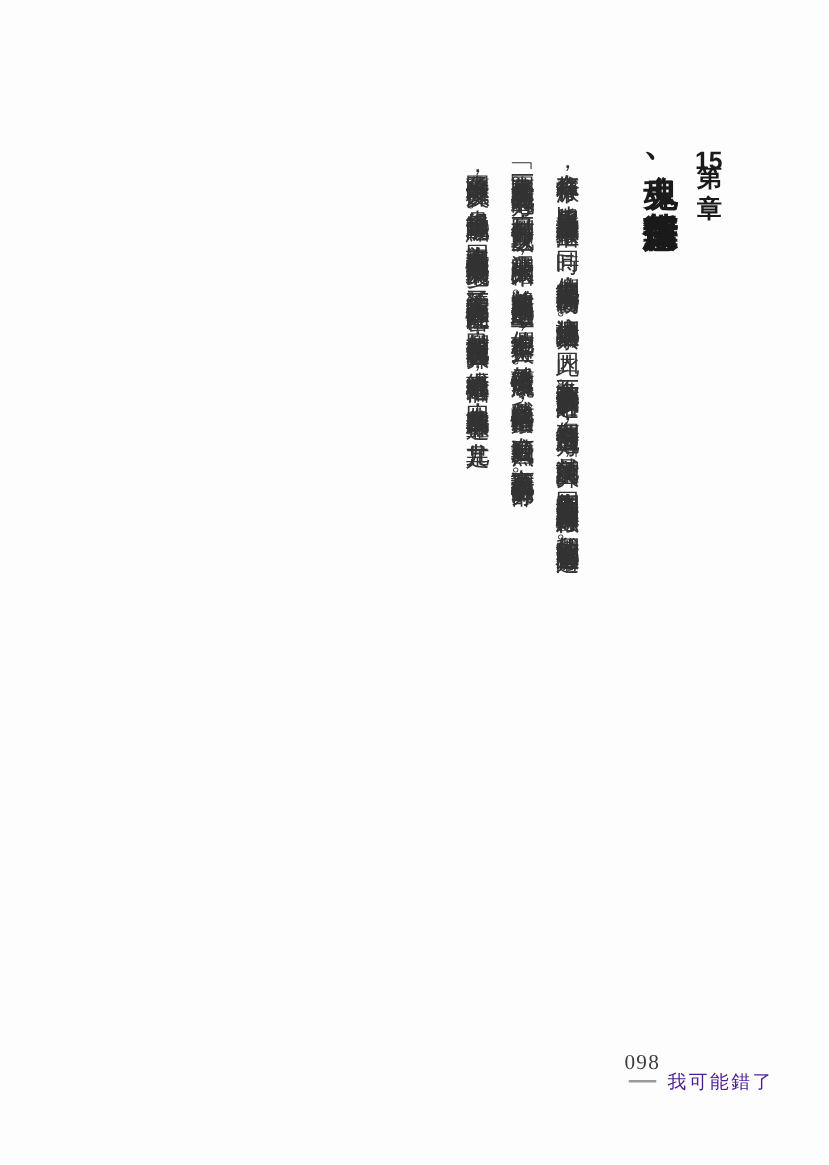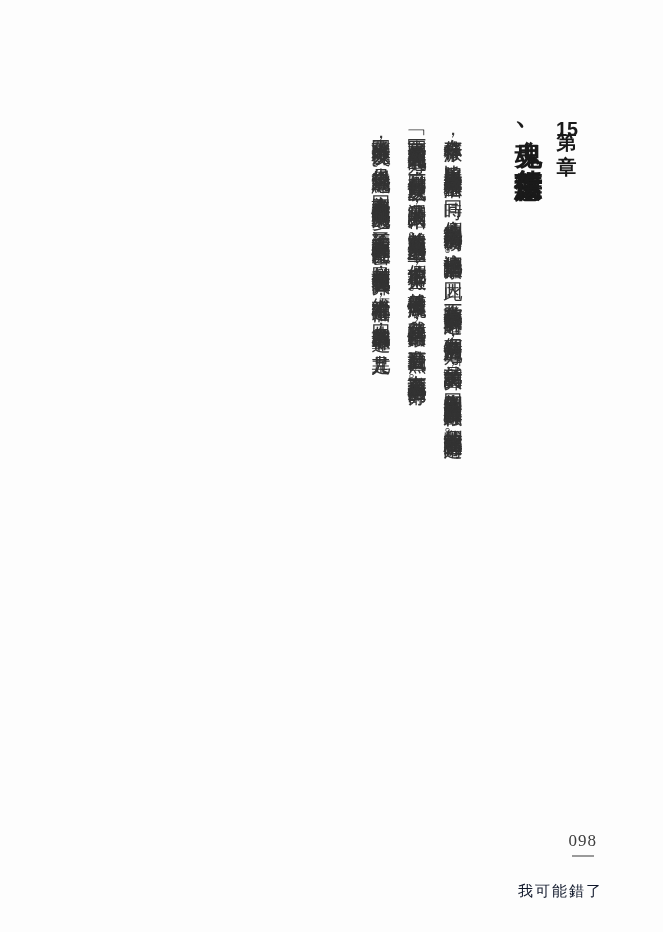--- a/index.html
+++ b/index.html
@@ -66,24 +66,24 @@
     line-height: 36px;
     letter-spacing: 0.8px;
     text-indent: 2em;
     text-align: justify;
     color: #333;
   }
   
   .footer {
     position: absolute;
     top: 831px;
-    right: 60px;
+    right: 44px;
     display: flex;
-    flex-direction: column;
-    align-items: flex-end;
+    flex-direction: row;
+    align-items: center;
     color: #4a4a4a;
   }
   .pn-wrap {
     text-align: center;
     margin-right: 6px;
   }
   .page-num {
     font-size: 17px;
     letter-spacing: 1px;
     color: #3d3d3d;
@@ -92,21 +92,21 @@
   .page-rule {
     width: 22px;
     height: 2px;
     background: #9a9a9a;
     margin: 4px auto 0 auto;
   }
   .book-title {
     margin-top: 25px;
     font-size: 15px;
     letter-spacing: 2px;
-    color: #0f172a;
+    color: #4c1d95;
     white-space: nowrap;
   }
 </style>
 </head>
 <body>
 
 <div class="page">
 
   <div class="text-block">
 

